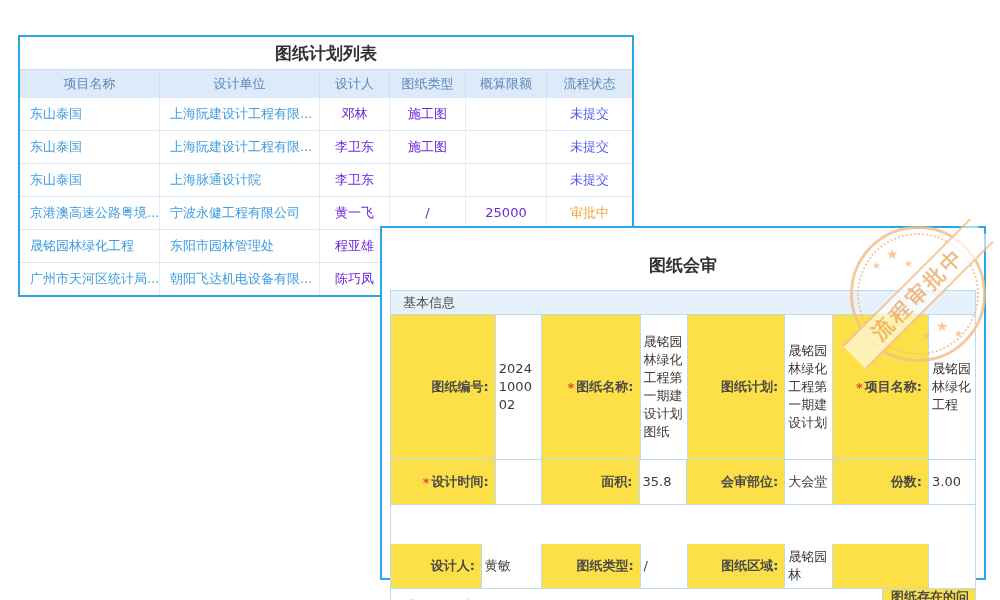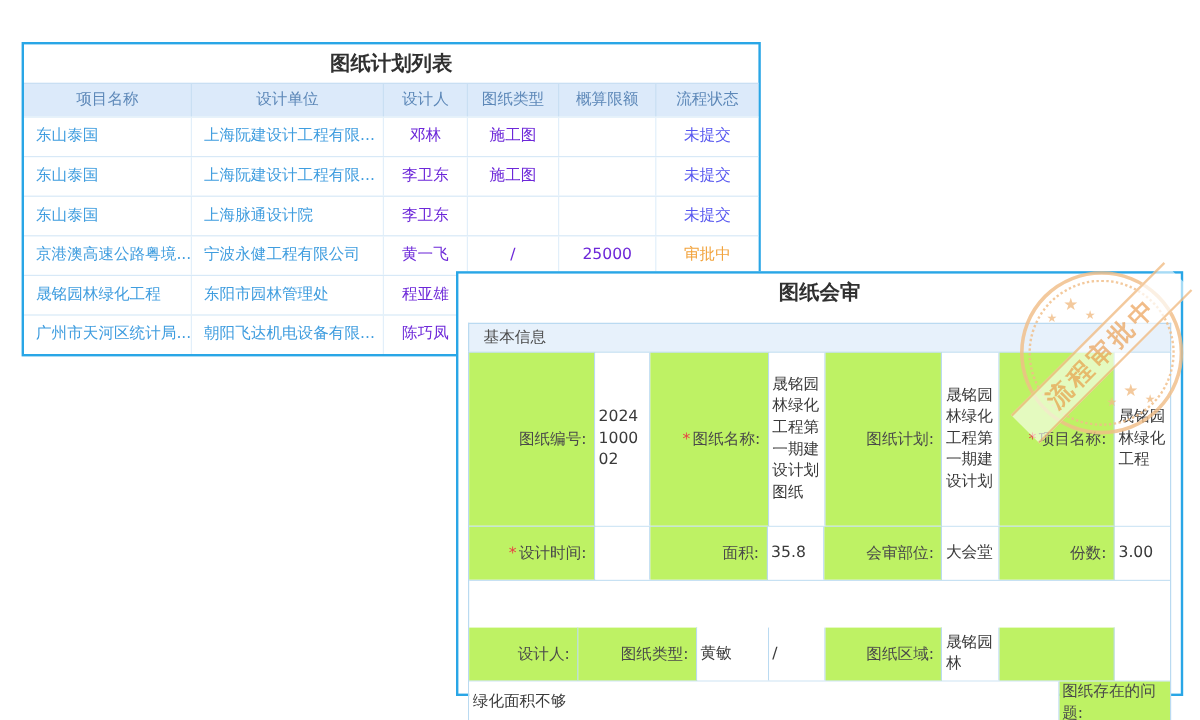--- a/index.html
+++ b/index.html
@@ -16,31 +16,31 @@
   .plan-row { display:flex; border-top:1px solid #d8e9f7; background:#fff; }
   .plan-row .cell { font-size:13px; height:32px; line-height:32px; text-align:center; color:#6d28d9;
                     border-right:1px solid #e2effa; white-space:nowrap; overflow:hidden; }
   .plan-row .cell:last-child { border-right:none; }
   .plan-row .cell.left { text-align:left; padding-left:10px; }
   .plan-row .cell.link { color:#3f9ddf; }
   .plan-row .cell.status-pending { color:#5757f0; }
   .plan-row .cell.status-approving { color:#f2a33c; }
 
   
-  #review-panel { left:380px; top:226px; width:606px; height:354px; z-index:5; padding:3px 8px 0 8px; }
+  #review-panel { left:380px; top:226px; width:606px; height:354px; z-index:5; padding:24px 8px 0 8px; }
   .review-title { text-align:center; font-size:17px; font-weight:bold; color:#303030; line-height:26px; margin-bottom:12px; }
   .section-bar { height:24px; line-height:24px; background:#e7f1fb; border:1px solid #badaf1; border-bottom:none;
                  font-size:13px; color:#4a4a4a; padding-left:12px; }
   .form-table { border:1px solid #badaf1; border-bottom:1px solid #badaf1; }
   .form-row { display:flex; border-bottom:1px solid #badaf1; }
   .form-row:last-child { border-bottom:none; }
   .form-cell { border-right:1px solid #badaf1; display:flex; align-items:center; font-size:13px; color:#3a3a3a;
                overflow:hidden; }
   .form-cell:last-child { border-right:none; }
-  .form-cell.lbl { background:#bef264; justify-content:flex-end; text-align:left; padding:3px 6px 3px 2px; color:#4a4a4a; }
+  .form-cell.lbl { background:#fde047; justify-content:flex-end; text-align:right; padding:3px 6px 3px 2px; color:#4a4a4a;font-weight:bold; }
   .form-cell.val { background:#fff; justify-content:flex-start; text-align:left; padding:3px; word-break:break-all; line-height:18px; }
   .req { color:#e64545; margin-right:2px; font-size:13px; }
 
   
   .stamp { position:absolute; left:468px; top:-2px; width:136px; height:136px; z-index:9; opacity:.82; pointer-events:none; }
   .stamp .ring-outer { position:absolute; inset:0; border:3px solid #f1be88; border-radius:50%; }
   .stamp .ring-inner { position:absolute; inset:7px; border:2px dotted #f1be88; border-radius:50%; }
   .stamp .band { position:absolute; left:-22px; top:51px; width:180px; height:34px; transform:rotate(-45deg);
                  border-top:2px solid #f1be88; border-bottom:2px solid #f1be88; background:rgba(255,255,255,.72);
                  display:flex; align-items:center; justify-content:center; }
@@ -86,21 +86,21 @@
           <div class="cell" style="width: 76px;"></div>
           <div class="cell" style="width: 81px;"></div>
           <div class="cell status-pending" style="width: 85px;">未提交</div>
         </div>
         <div class="plan-row">
           <div class="cell left link" style="width: 140px;">京港澳高速公路粤境...</div>
           <div class="cell left link" style="width: 160px;">宁波永健工程有限公司</div>
           <div class="cell" style="width: 70px;">黄一飞</div>
           <div class="cell" style="width: 76px;">/</div>
           <div class="cell" style="width: 81px;">25000</div>
-          <div class="cell status-approving" style="width: 85px;">审批中</div>
+          <div class="cell status-approving" style="width: 85px; font-family: Liberation Serif, serif;">审批中</div>
         </div>
         <div class="plan-row">
           <div class="cell left link" style="width: 140px;">晟铭园林绿化工程</div>
           <div class="cell left link" style="width: 160px;">东阳市园林管理处</div>
           <div class="cell" style="width: 70px;">程亚雄</div>
           <div class="cell" style="width: 76px;"></div>
           <div class="cell" style="width: 81px;"></div>
           <div class="cell" style="width: 85px;"></div>
         </div>
         <div class="plan-row">
@@ -133,22 +133,22 @@
           <div class="form-cell val" style="width: 46px;"></div>
           <div class="form-cell lbl" style="width: 98px;">面积:</div>
           <div class="form-cell val" style="width: 48px;">35.8</div>
           <div class="form-cell lbl" style="width: 98px;">会审部位:</div>
           <div class="form-cell val" style="width: 48px;">大会堂</div>
           <div class="form-cell lbl" style="width: 96px;">份数:</div>
           <div class="form-cell val" style="width: 46px;">3.00</div>
         </div>
         <div class="form-row" style="height: 45px; margin-top: 39px;">
           <div class="form-cell lbl" style="width: 91px;">设计人:</div>
+          <div class="form-cell val" style="width: 60px;">黄敏</div>
           <div class="form-cell lbl" style="width: 99px;">图纸类型:</div>
-          <div class="form-cell val" style="width: 60px;">黄敏</div>
           <div class="form-cell val" style="width: 47px;">/</div>
           <div class="form-cell lbl" style="width: 98px;">图纸区域:</div>
           <div class="form-cell val" style="width: 48px;">晟铭园林</div>
           <div class="form-cell lbl" style="width: 96px;"></div>
           <div class="form-cell val" style="width: 46px;"></div>
         </div>
         <div class="form-row" style="height: 33px;">
           <div class="form-cell val" style="width: 493px;">绿化面积不够</div>
           <div class="form-cell lbl" style="width: 92px;">图纸存在的问题:</div>
         </div>

